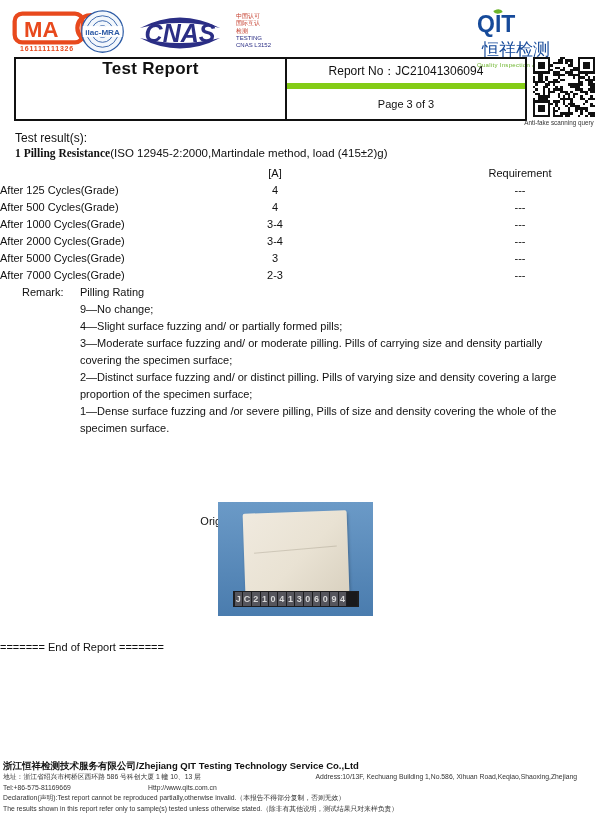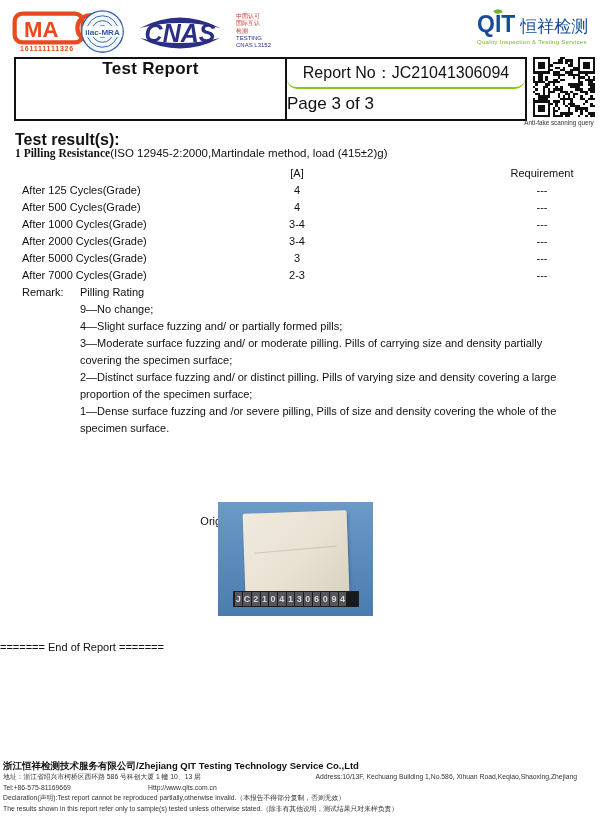--- a/index.html
+++ b/index.html
@@ -9,52 +9,52 @@
   
   .logo-cma{position:absolute;left:12px;top:11px;}
   .cma-number{position:absolute;left:20px;top:45px;font-size:7px;font-weight:bold;
               color:var(--cma-red,#e8491d);letter-spacing:.8px;}
   .logo-ilac{position:absolute;left:80px;top:9px;}
   .logo-cnas{position:absolute;left:132px;top:12px;}
   .cnas-side{position:absolute;left:236px;top:13px;font-size:6px;line-height:7.3px;}
   .cnas-side .cn{color:var(--cnas-red,#c43b2a);}
   .cnas-side .en{color:var(--cnas-navy,#2b2e85);}
   .logo-qit{position:absolute;left:477px;top:11px;width:120px;}
-  .qit-row{display:flex;align-items:flex-end;}
+  .qit-row{display:flex;align-items:flex-start;flex-direction:column;}
   .qit-en{font-size:23px;font-weight:bold;color:var(--qit-blue,#164a9a);letter-spacing:0;}
   .qit-i{position:relative;display:inline-block;}
   .qit-i::before{content:"";position:absolute;top:-2px;left:-1px;width:8px;height:5px;
                  background:var(--qit-green,#6db52c);border-radius:0 80% 0 80%;transform:rotate(-25deg);}
   .qit-cn{font-size:17px;font-weight:normal;color:var(--qit-blue,#164a9a);margin-left:5px;}
   .qit-tag{font-size:6px;color:var(--qit-green,#6db52c);margin-top:1px;letter-spacing:.3px;white-space:nowrap;}
 
   
   .title-table{position:absolute;left:14px;top:57px;width:513px;height:64px;border:2px solid #111;
                display:grid;grid-template-columns:271px 1fr;grid-template-rows:1fr 1fr;box-sizing:border-box;}
   .tt-left{grid-row:1/3;border-right:2px solid #111;display:flex;justify-content:center;
            font-size:17px;font-weight:bold;letter-spacing:.3px;}
-  .tt-r1{border-bottom:2px solid #84cc16;display:flex;align-items:center;justify-content:center;font-size:16px;border-radius:10px;}
-  .tt-r2{display:flex;align-items:center;font-size:17px;}
+  .tt-r1{border-bottom:6px solid #84cc16;display:flex;align-items:center;justify-content:center;font-size:12px;}
+  .tt-r2{display:flex;align-items:center;justify-content:center;font-size:11px;}
 
   
   .qr{position:absolute;left:533px;top:57px;width:62px;height:60px;background:#fff;
       display:grid;grid-template-columns:repeat(25,1fr);grid-template-rows:repeat(25,1fr);}
   .qr i{display:block;background:#fff;}
   .qr i.d{background:#101010;}
   .qr-caption{position:absolute;left:516px;top:119px;width:86px;text-align:center;
               font-size:6.3px;color:#333;}
 
   
   .results{position:absolute;left:0;top:131px;width:600px;}
-  .sec-title{margin-left:15px;font-size:16px;font-weight:bold;height:16px;}
+  .sec-title{margin-left:15px;font-size:12px;font-weight:normal;height:16px;}
   .method{margin-left:15px;font-size:11.5px;height:16px;}
   .method b{font-weight:bold;font-family:Liberation Serif, serif;}
   .rrow{display:flex;height:17px;align-items:center;font-size:11px;}
   .rhead{margin-top:1px;}
-  .rlbl{margin-left:22px;width:245px;}
+  .rlbl{width:245px;}
   .rval{width:60px;text-align:center;}
   .rreq{margin-left:165px;width:100px;text-align:center;}
 
   
   .remark{display:flex;margin-top:1px;font-size:11px;line-height:17px;}
   .remark-label{margin-left:22px;width:58px;}
   .remark-body{width:505px;}
 
   
   .sample-caption{position:absolute;left:0;top:467px;width:479px;text-align:center;font-size:11px;margin-top:48px;}

